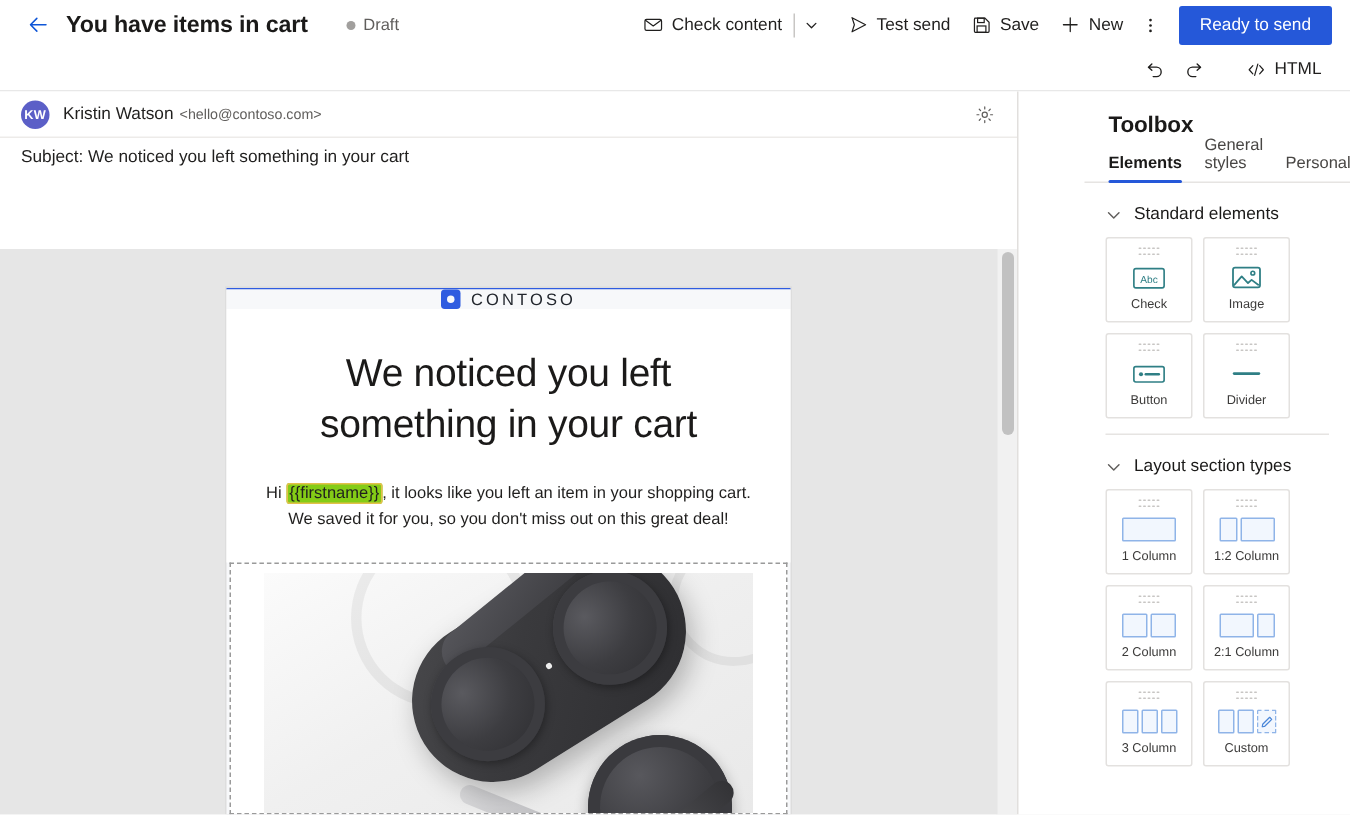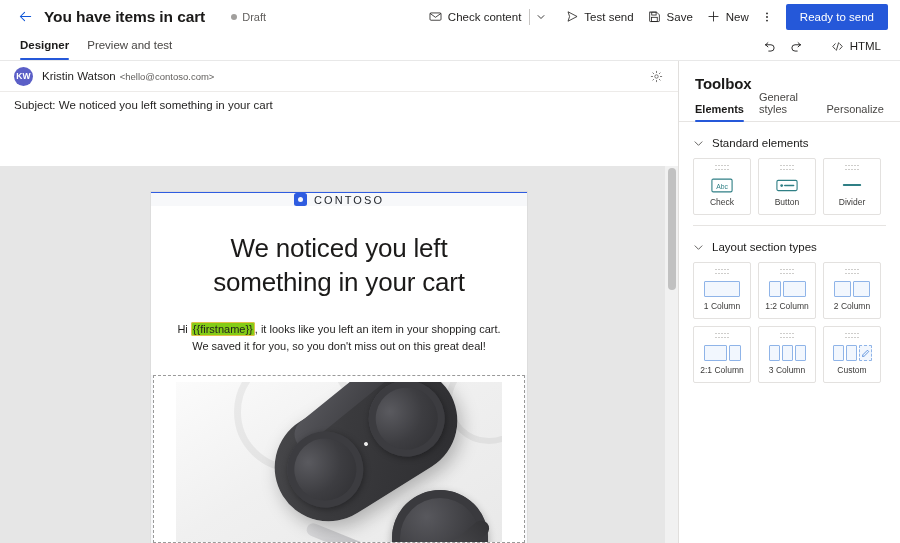--- a/index.html
+++ b/index.html
@@ -219,21 +219,21 @@
   }
   .canvas-scroll-thumb {
     position:absolute; left:3px; top:2px; width: 8px; height: 122px;
     background:#c1c1c1; border-radius:4px;
   }
 
   
   .toolbox {
     width: 222px; flex: 0 0 222px;
     background:#ffffff; border-left: 1px solid #e1dfdd;
-    display:flex; flex-direction:column; min-height:0;
+    display:flex; flex-direction:column; min-height:0;padding-left:44px;
   }
   .toolbox-title {
     font-size: 15px; font-weight: 600; color:#1b1a19;
     padding: 14px 16px 0 16px; letter-spacing:-0.1px;
   }
   .tb-tabs {
     display:flex; align-items:flex-end; gap:15px;
     padding: 10px 16px 0 16px; height: 30px;
     border-bottom: 1px solid #e6e4e2;
   }
@@ -345,28 +345,20 @@
           <circle cx="6" cy="6" r="0.9" fill="#201f1e"></circle>
           <circle cx="6" cy="9.6" r="0.9" fill="#201f1e"></circle>
         </svg>
       </div>
 
       <button class="primary-btn">Ready to send</button>
     </div>
   </div>
 
   <div class="tabrow">
-    <div class="tabs">
-      <div class="tab active">
-        <span>Designer</span>
-      </div>
-      <div class="tab">
-        <span>Preview and test</span>
-      </div>
-    </div>
     <div class="tabrow-spacer"></div>
     <div class="tabrow-tools">
       <div class="icon-btn">
         <svg width="14" height="14" viewBox="0 0 16 16" fill="none">
           <path d="M5.6 4.2 3 6.6m0 0 2.6 2.4M3 6.6h6.1a3.6 3.6 0 0 1 0 7.2H6.6" stroke="#201f1e" stroke-width="1.05" stroke-linecap="round" stroke-linejoin="round"></path>
         </svg>
       </div>
       <div class="icon-btn">
         <svg width="14" height="14" viewBox="0 0 16 16" fill="none">
           <path d="M10.4 4.2 13 6.6m0 0-2.6 2.4M13 6.6H6.9a3.6 3.6 0 0 0 0 7.2h2.5" stroke="#201f1e" stroke-width="1.05" stroke-linecap="round" stroke-linejoin="round"></path>
@@ -491,20 +483,42 @@
                 </span>
               <span class="tile-ico">
                 <svg width="22" height="15" viewBox="0 0 24 16" fill="none">
                   <rect x="1" y="1" width="22" height="14" rx="1.5" stroke="#2f7f85" stroke-width="1.2"></rect>
                   <text x="12" y="11.4" font-size="7.4" fill="#2f7f85" text-anchor="middle" font-family="Liberation Sans, sans-serif">Abc</text>
                 </svg>
               </span>
               <span class="tile-label">Check</span>
             </div>
 
+            <div class="tile">
+              <span class="grip">
+                  <i></i>
+                  <i></i>
+                  <i></i>
+                  <i></i>
+                  <i></i>
+                  <i></i>
+                  <i></i>
+                  <i></i>
+                  <i></i>
+                  <i></i>
+                </span>
+              <span class="tile-ico">
+                <svg width="20" height="16" viewBox="0 0 20 16" fill="none">
+                  <rect x="1" y="1.4" width="18" height="13.2" rx="1.4" stroke="#2f7f85" stroke-width="1.2"></rect>
+                  <circle cx="14.2" cy="5.1" r="1.25" stroke="#2f7f85" stroke-width="1.1"></circle>
+                  <path d="M1.6 13.2 6.8 7.3l4.2 4.4 2.4-2.1 4.8 3.6" stroke="#2f7f85" stroke-width="1.2" stroke-linejoin="round"></path>
+                </svg>
+              </span>
+              <span class="tile-label">Image</span>
+            </div>
 
             <div class="tile">
               <span class="grip">
                   <i></i>
                   <i></i>
                   <i></i>
                   <i></i>
                   <i></i>
                   <i></i>
                   <i></i>

